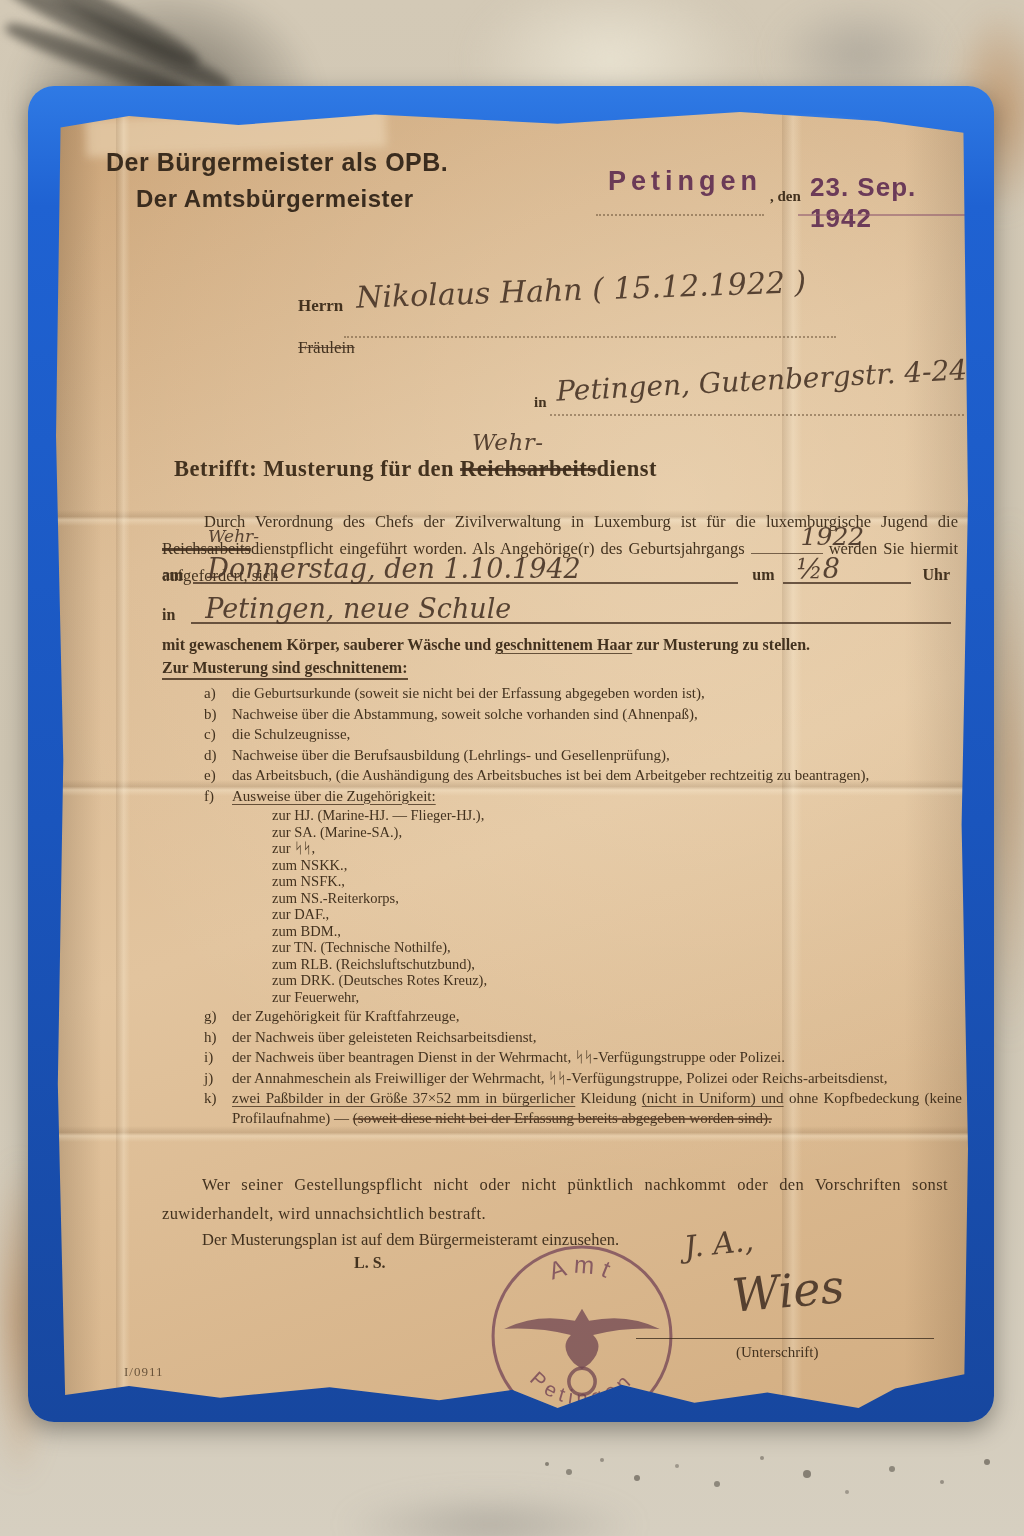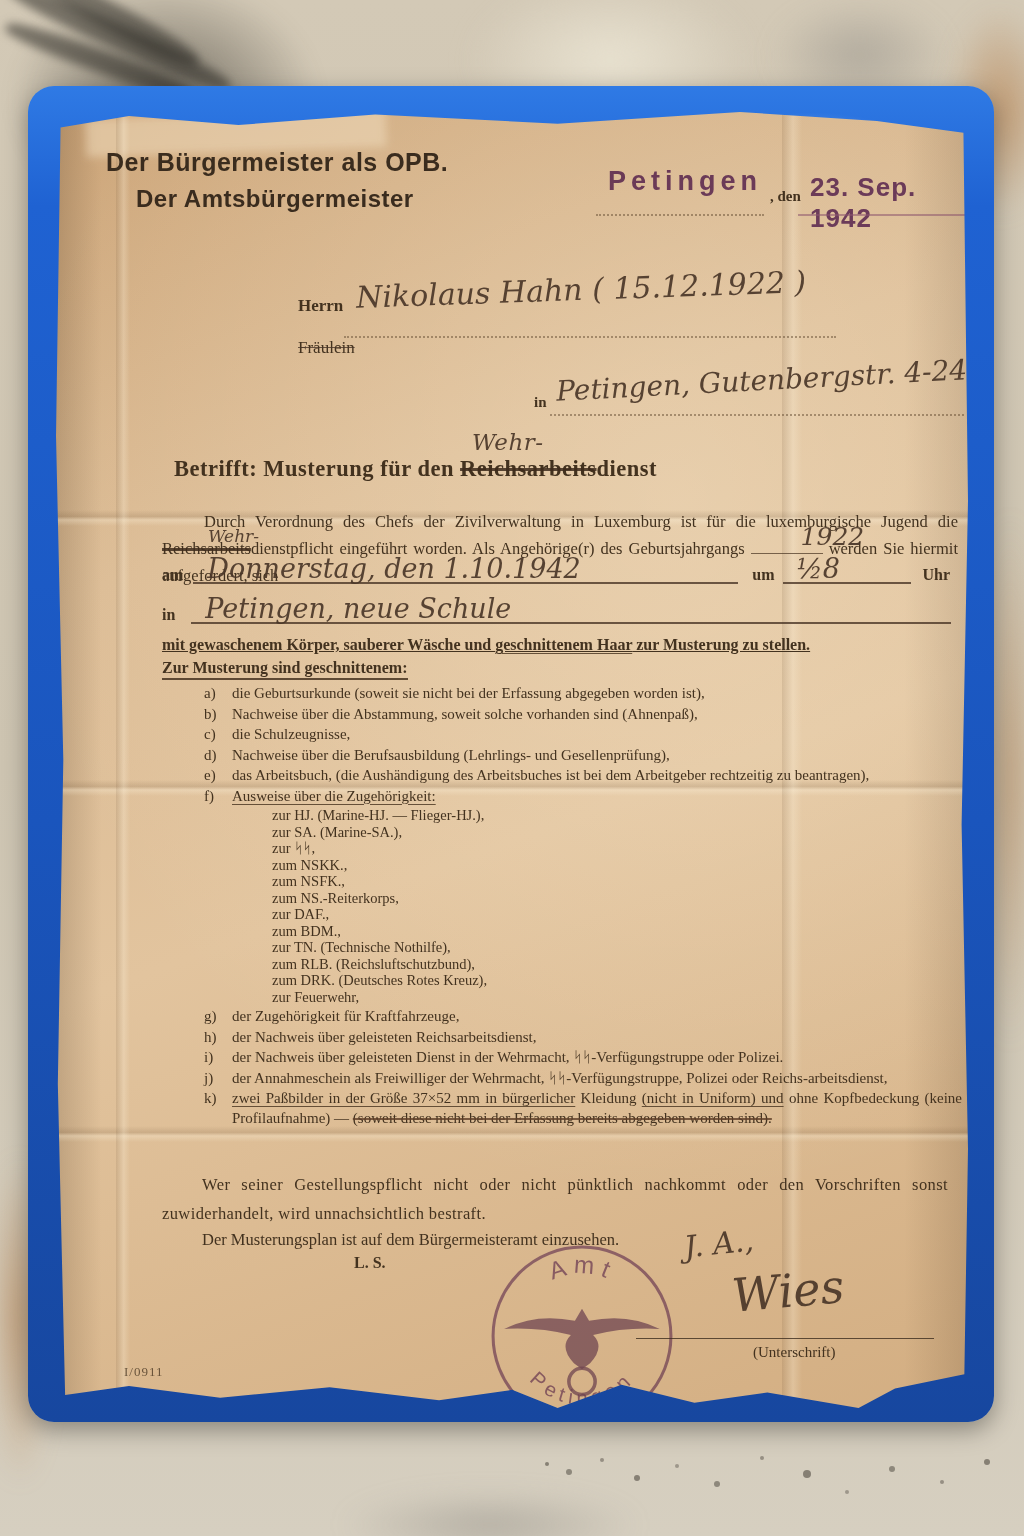--- a/index.html
+++ b/index.html
@@ -71,35 +71,35 @@
   #subject{left:118px;top:344px;font-size:22.5px;font-weight:bold;letter-spacing:.5px;white-space:nowrap;}
   #subject .corr{position:absolute;top:-27px;left:12px;font-size:23px;font-weight:normal;}
   #intro{left:106px;top:396px;width:796px;font-size:16.5px;line-height:27px;text-align:justify;text-indent:42px;}
   #intro .corr{position:absolute;top:-16px;left:4px;font-size:17px;}
   .yearline{display:inline-block;width:72px;border-bottom:1.5px solid rgba(70,50,32,.7);position:relative;height:14px;}
   .yearline .yr{position:absolute;left:8px;top:-16px;font-size:25px;}
   .schedrow{position:absolute;left:106px;display:flex;align-items:flex-end;font-size:16px;font-weight:bold;}
   .blank{border-bottom:2px solid rgba(70,50,35,.78);position:relative;height:20px;}
   .blank .hv{position:absolute;left:14px;bottom:-2px;font-size:27px;font-weight:normal;}
   #row-am{top:450px;} #row-in{top:490px;}
-  #hygiene{left:106px;top:524px;font-size:16px;font-weight:600;white-space:nowrap;text-decoration:underline;}
+  #hygiene{left:106px;top:524px;font-size:16px;font-weight:600;white-space:nowrap;}
   #bring{left:106px;top:547px;font-size:16px;font-weight:bold;border-bottom:2px solid rgba(70,50,32,.85);padding-bottom:1px;}
   #items{left:148px;top:572px;width:758px;font-size:15px;}
   #items .li{display:flex;line-height:19.5px;margin-bottom:1px;}
   #items .lt{width:28px;flex:none;}
   #items .tx{flex:1;text-align:justify;}
   #memberships{margin-left:68px;line-height:16.5px;font-size:14.5px;margin-top:1px;margin-bottom:2px;}
   #penalty{left:106px;top:1058px;width:786px;font-size:16.5px;line-height:29px;text-align:justify;text-indent:40px;letter-spacing:.4px;}
   #plannote{left:146px;top:1118px;font-size:16.5px;}
   #ls{left:298px;top:1142px;font-size:16px;font-weight:bold;}
   #stamp{left:430px;top:1128px;width:192px;height:192px;mix-blend-mode:multiply;filter:blur(.4px);opacity:.85;}
   #initials{left:628px;top:1114px;font-size:30px;transform:rotate(-6deg);}
   #signature{left:676px;top:1152px;font-size:46px;transform:rotate(-5deg);}
   #sigline{left:580px;top:1226px;width:298px;border-top:1.5px solid rgba(60,45,30,.8);}
-  #unterschrift{left:697px;top:1232px;font-size:15px;}
+  #unterschrift{left:680px;top:1232px;font-size:15px;}
   #ftcode{left:68px;top:1252px;font-size:13px;opacity:.75;letter-spacing:1px;}
 </style>
 </head>
 <body>
 
 <div id="stage">
 
   <div class="bg">
     <div class="blob furr" style="left:-50px;top:-70px;width:430px;height:340px;"></div>
     <div class="stroke" style="left:60px;top:30px;width:210px;height:26px;transform:rotate(28deg);"></div>
@@ -219,21 +219,21 @@
       <div class="li">
           <span class="lt">g)</span>
           <span class="tx">der Zugehörigkeit für Kraftfahrzeuge,</span>
         </div>
       <div class="li">
           <span class="lt">h)</span>
           <span class="tx">der Nachweis über geleisteten Reichsarbeitsdienst,</span>
         </div>
       <div class="li">
           <span class="lt">i)</span>
-          <span class="tx">der Nachweis über geleisteten Dienst in der Wehrmacht, ᛋᛋ-Verfügungstruppe oder Polizei.</span>
+          <span class="tx">der Nachweis über beantragen Dienst in der Wehrmacht, ᛋᛋ-Verfügungstruppe oder Polizei.</span>
         </div>
       <div class="li">
           <span class="lt">j)</span>
           <span class="tx">der Annahmeschein als Freiwilliger der Wehrmacht, ᛋᛋ-Verfügungstruppe, Polizei oder Reichs-arbeitsdienst,</span>
         </div>
 
       <div class="li">
         <span class="lt">k)</span>
         <span class="tx"><span class="u">zwei Paßbilder in der Größe 37×52 mm in bürgerlicher</span><span> Kleidung </span><span class="u">(nicht in Uniform) und</span><span> ohne Kopfbedeckung (keine Profilaufnahme) — </span><span class="strike-hand">(soweit diese nicht bei der Erfassung bereits abgegeben worden sind).</span></span>
       </div>

